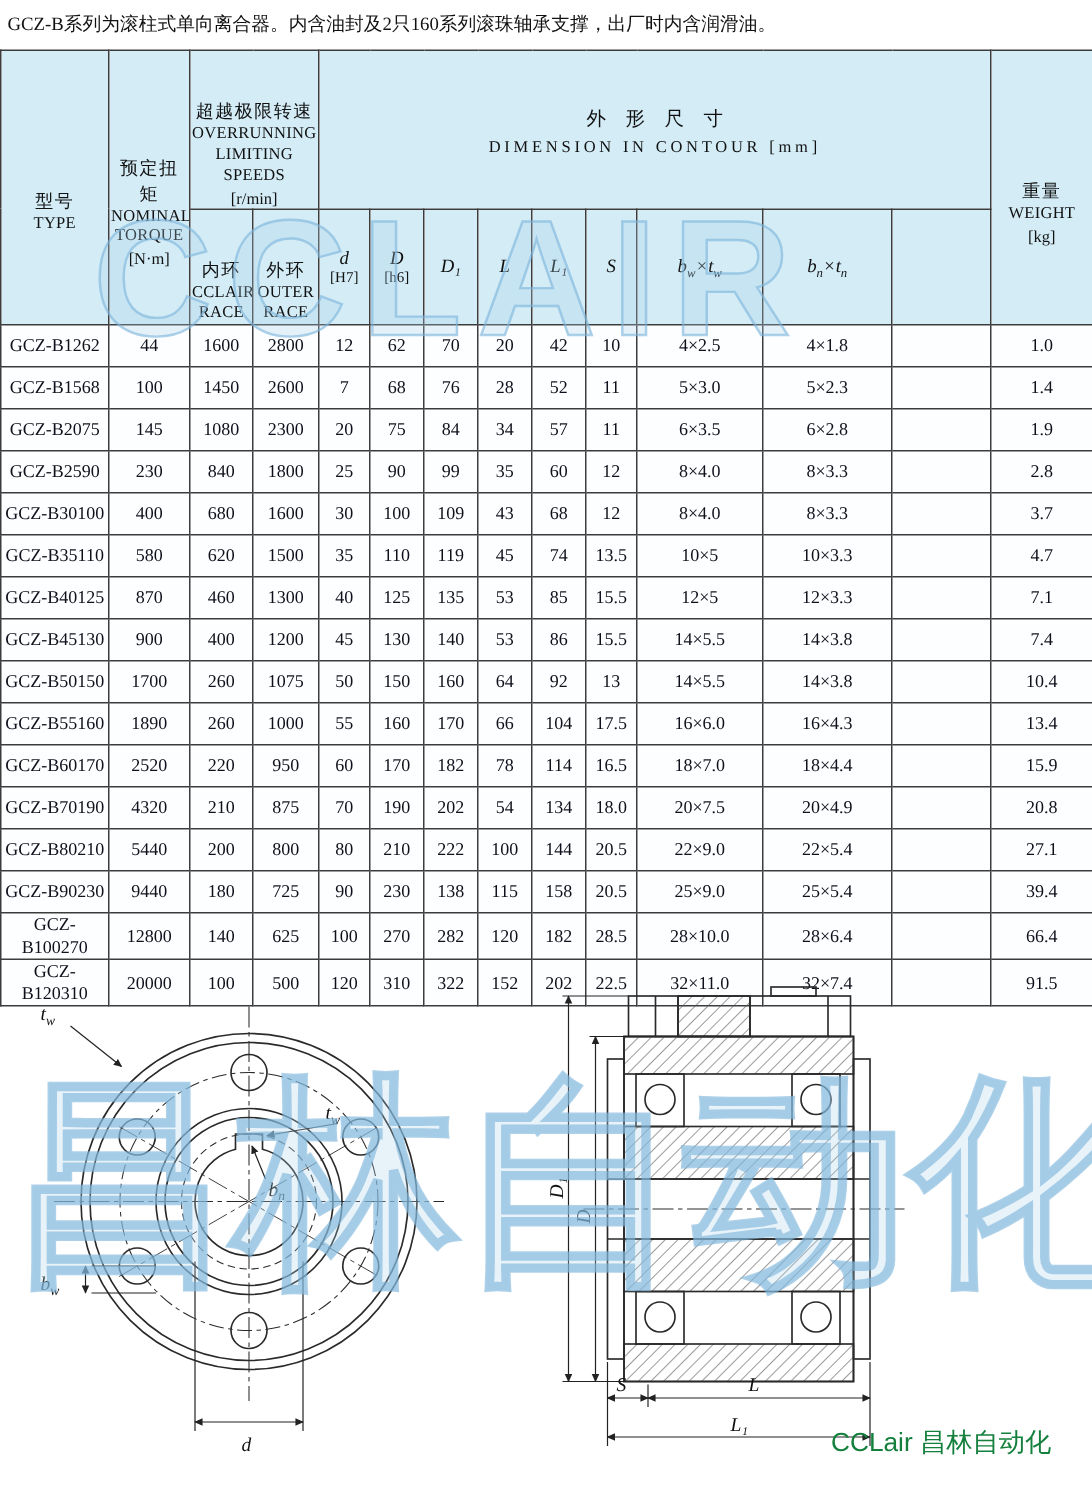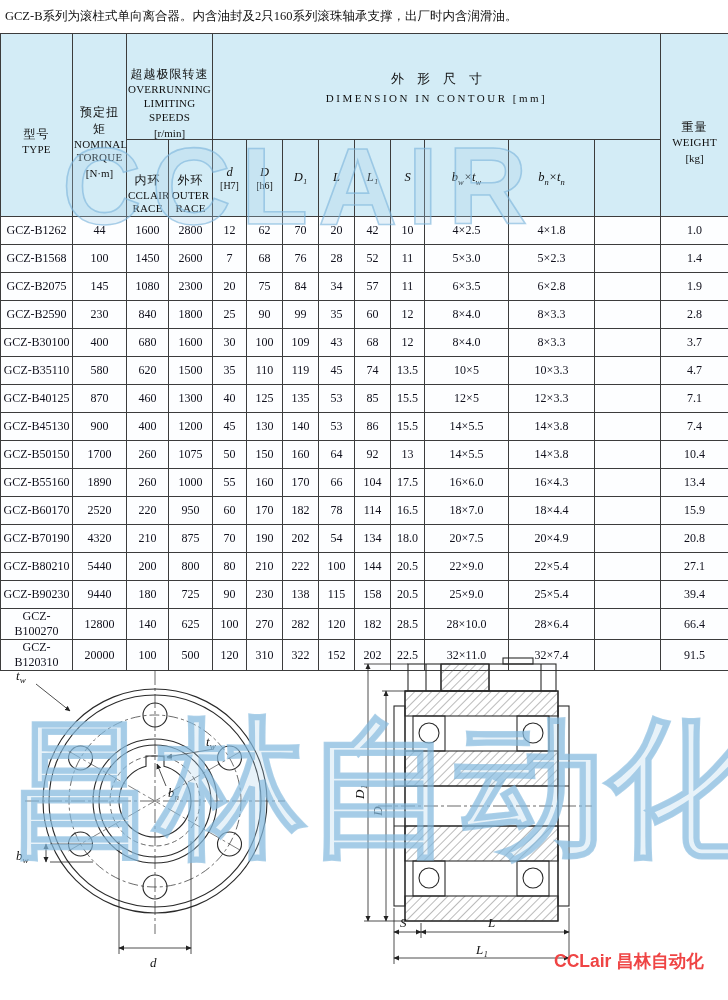--- a/index.html
+++ b/index.html
@@ -20,23 +20,23 @@
   .dim-zh{font-size:13px;letter-spacing:13px;text-indent:13px;}
   .dim-en{font-size:11px;letter-spacing:2.5px;margin-top:4px;}
   .sym{font-style:italic;font-size:12.5px;}
   .sym sub{font-size:8.5px;}
   .bracket{font-size:10px;}
   .type-col{font-size:12px;}
   .wm{position:absolute;color:rgba(170,210,235,.28);-webkit-text-stroke:1.6px rgba(125,180,220,.62);
       font-family:"Liberation Sans",sans-serif;font-weight:bold;pointer-events:none;white-space:nowrap;z-index:4;}
   .wm-table{left:62px;top:122px;font-size:110px;letter-spacing:10px;}
   .wm-draw{left:6px;top:690px;font-size:150px;letter-spacing:0;}
-  .drawings{position:absolute;left:0;top:656px;width:688px;height:344px;z-index:1;text-decoration:underline;}
+  .drawings{position:absolute;left:11px;top:656px;width:688px;height:344px;z-index:1;text-decoration:underline;}
   .brand{position:absolute;left:554px;top:949px;font-family:"Liberation Sans",sans-serif;
-         font-size:17.5px;font-weight:bold;color:#ef4444;z-index:7;}
+         font-size:17.5px;font-weight:normal;color:#15803d;z-index:7;}
 </style>
 </head>
 <body>
 
 <div class="intro">
   <p>GCZ-B系列为滚柱式单向离合器。内含油封及2只160系列滚珠轴承支撑，出厂时内含润滑油。</p>
 </div>
 
 <div class="wm wm-table">CCLAIR</div>
 

